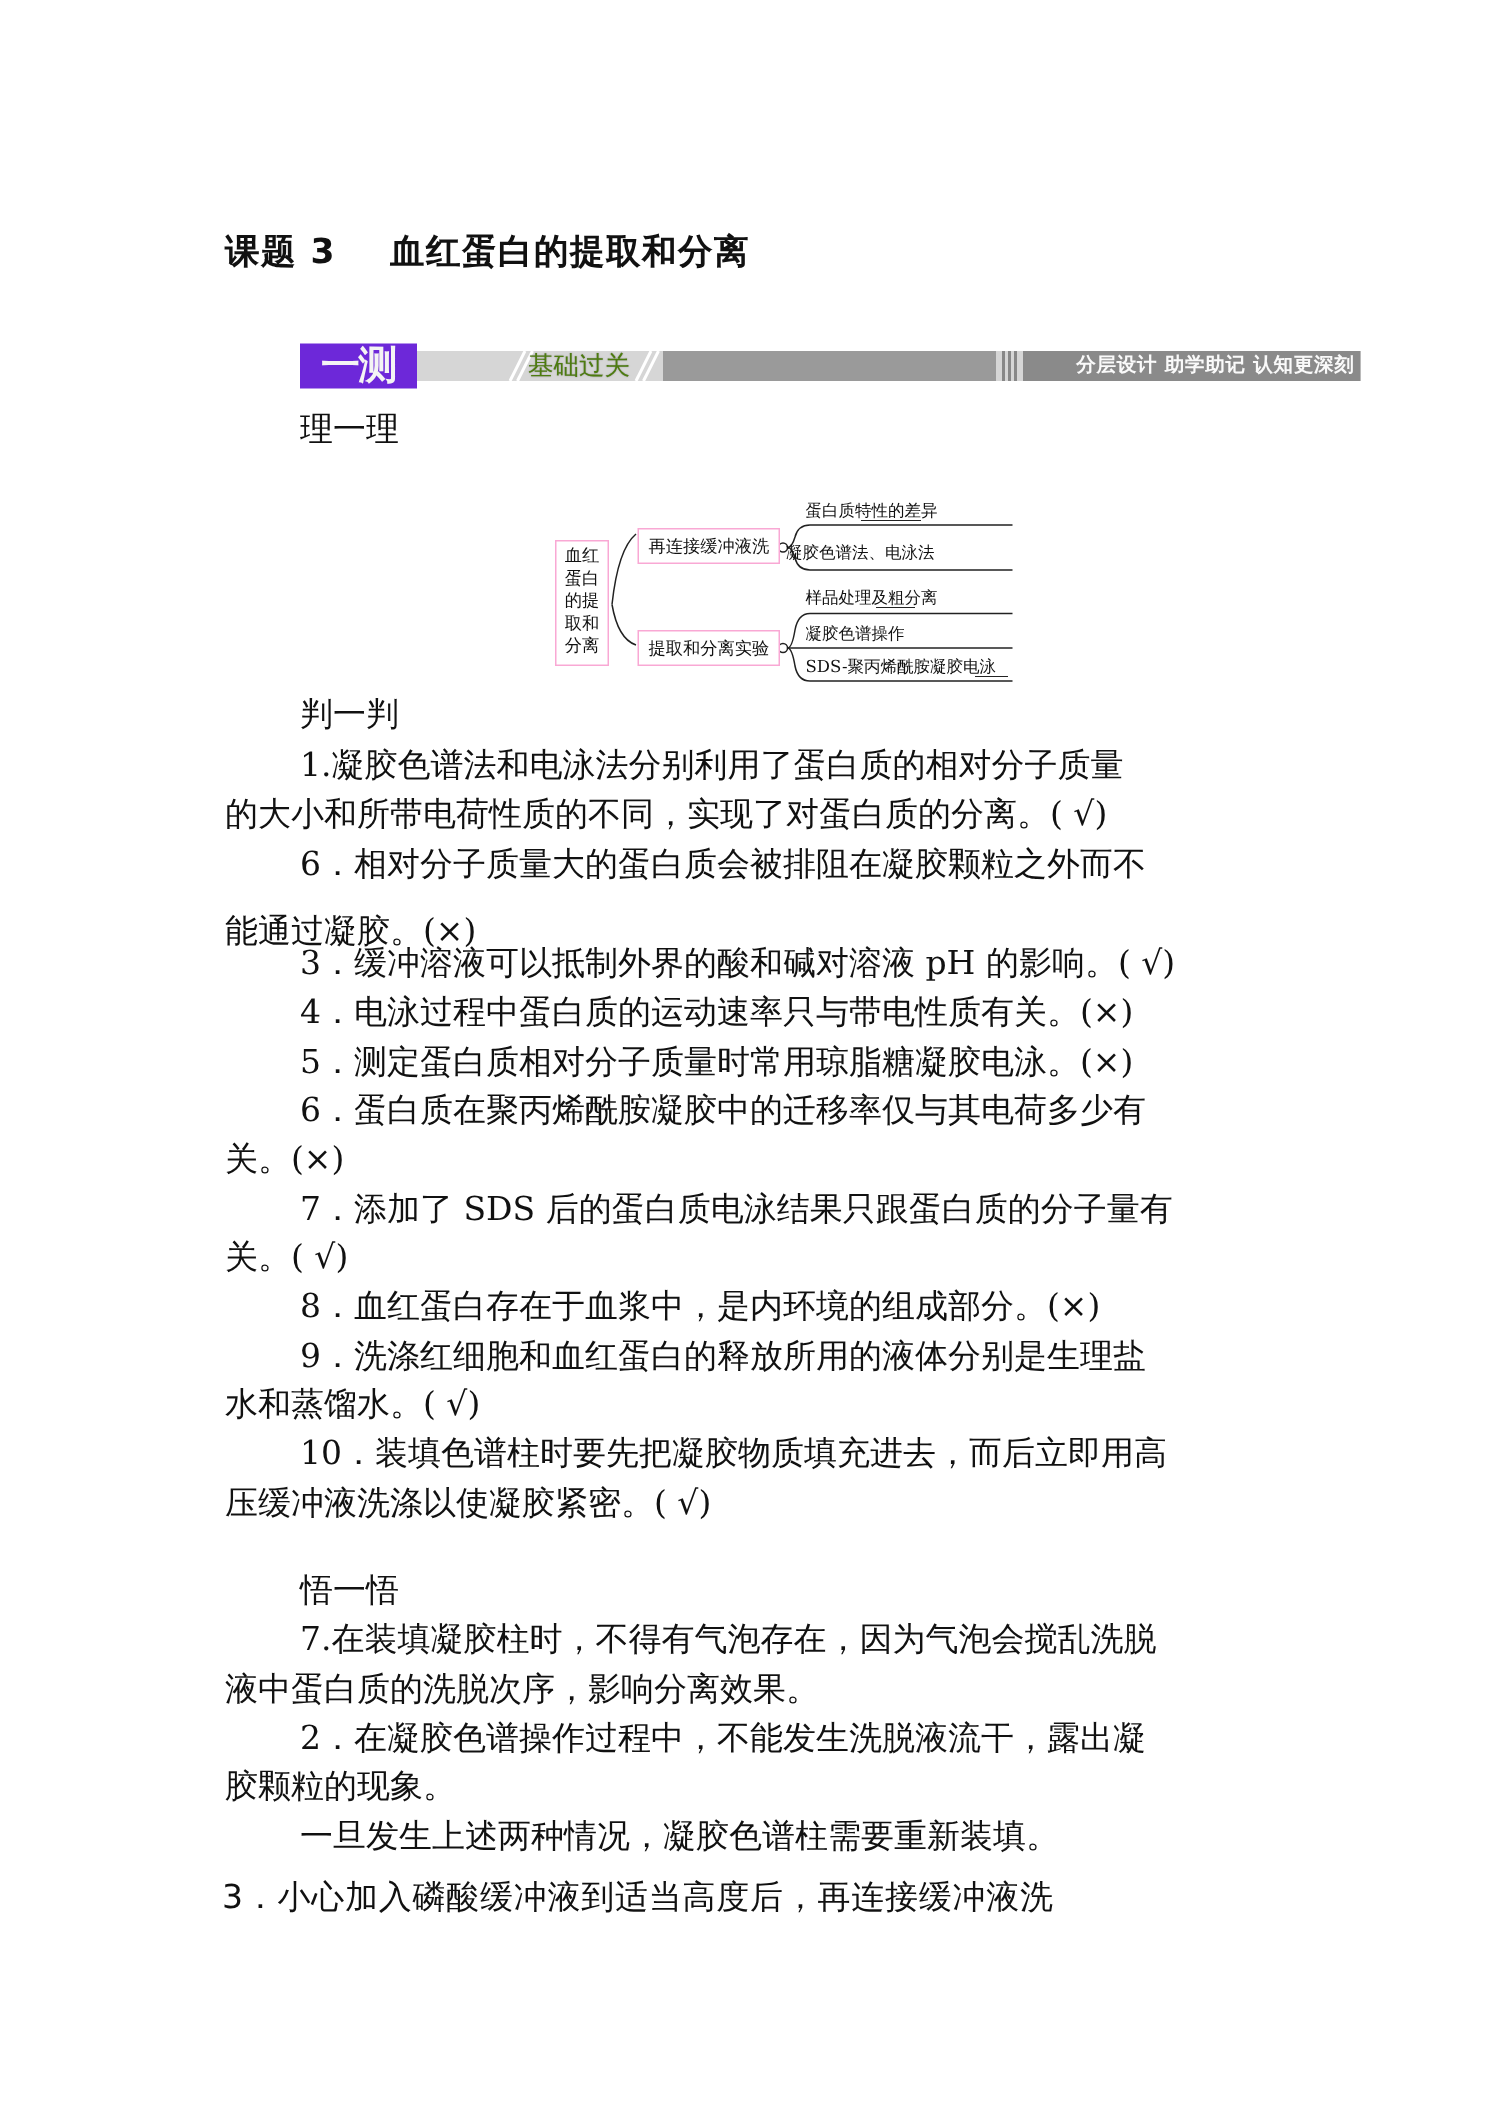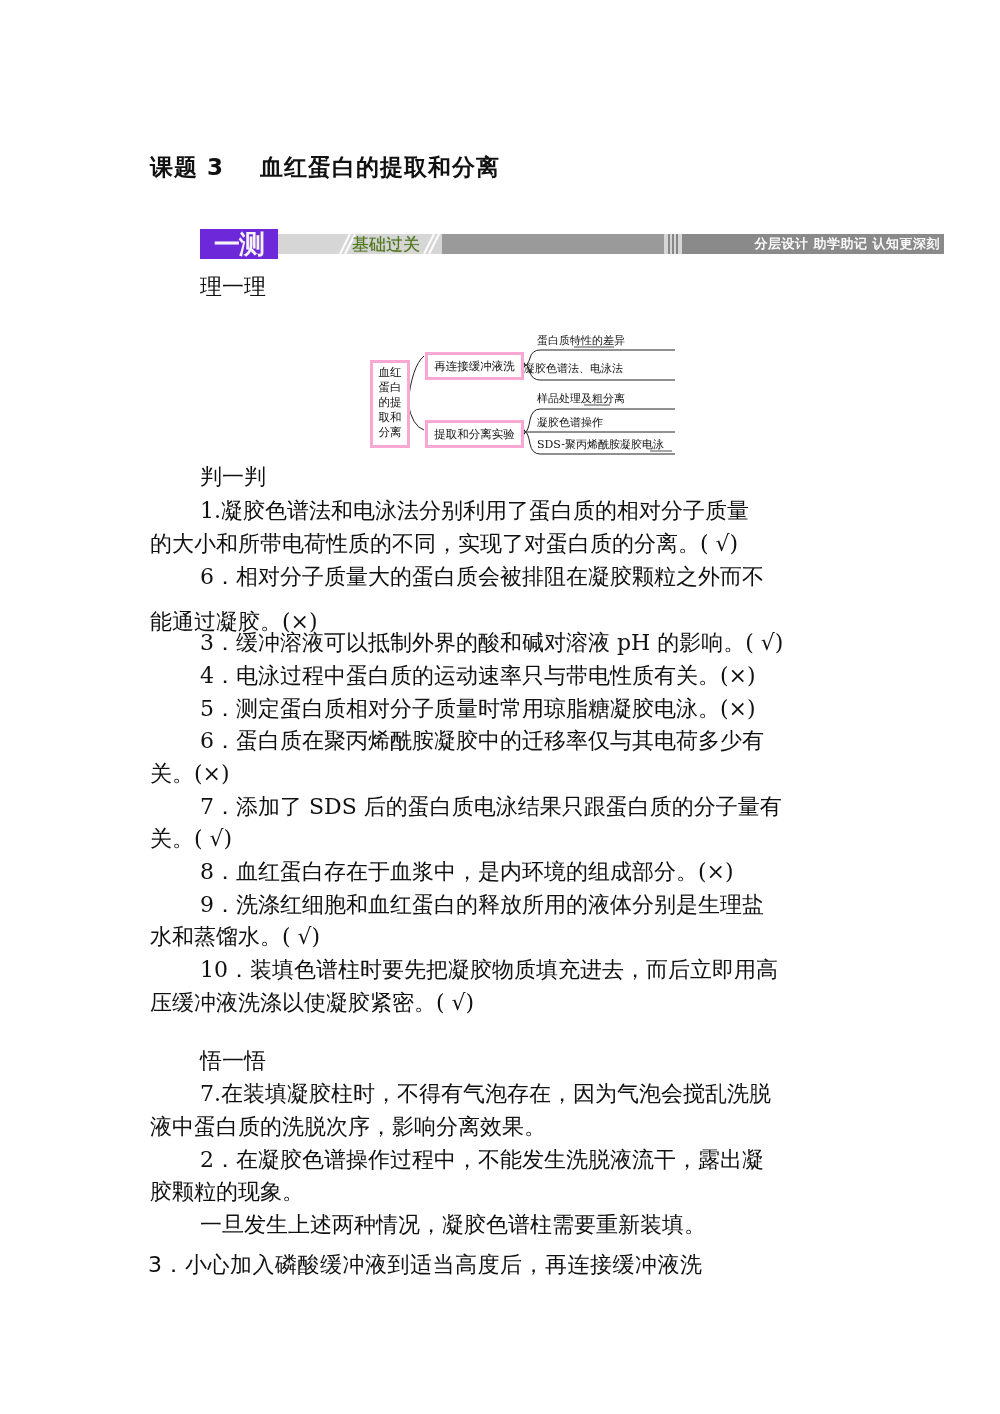--- a/index.html
+++ b/index.html
@@ -25,29 +25,29 @@
   .banner .slash1 { position:absolute; left:136px; top:5px; width:20px; height:20px; }
   .banner .sub {
     position:absolute; left:152px; top:5px; height:20px; line-height:20px;
     font-size:17px; color:#4d7c0f; font-family: "DejaVu Sans", "Liberation Sans", sans-serif;
     text-shadow: 0 0 1px #888;
   }
   .banner .slash2 { position:absolute; left:222px; top:5px; width:20px; height:20px; }
   .banner .dark { position:absolute; left:242px; top:5px; width:222px; height:20px; background:#9a9a9a; }
   .banner .bars { position:absolute; left:466px; top:5px; width:16px; height:20px; }
   .banner .right {
-    position:absolute; left:482px; top:5px; width:262px; height:20px; background:#8a8a8a;
+    position:absolute; left:482px; top:5px; width:225px; height:20px; background:#8a8a8a;
     color:#fafafa; font-size:13px; line-height:20px; text-align:right; padding-right:4px; box-sizing:border-box;
     font-family: "DejaVu Sans", "Liberation Sans", sans-serif; font-weight:bold; letter-spacing:0.5px;
   }
   .p { font-size: 22px; line-height: 33px; white-space: nowrap; }
   
   .diagram { left: 370px; top: 328px; width: 310px; height: 130px; }
   .dbox {
-    position:absolute; border:3px solid #f9a8d4; font-size:11.5px; line-height:15px;
+    position:absolute; border:1px solid #f9a8d4; font-size:11.5px; line-height:15px;
     text-align:center; background:#fff;
   }
   .dleaf { position:absolute; font-size:11px; white-space:nowrap; }
   .last-line {
     left: 148px; top: 1250px; font-size: 22px; white-space: nowrap;
     font-family: "DejaVu Sans", "Liberation Sans", sans-serif; letter-spacing: 0.5px;
   }
 </style>
 </head>
 <body>

